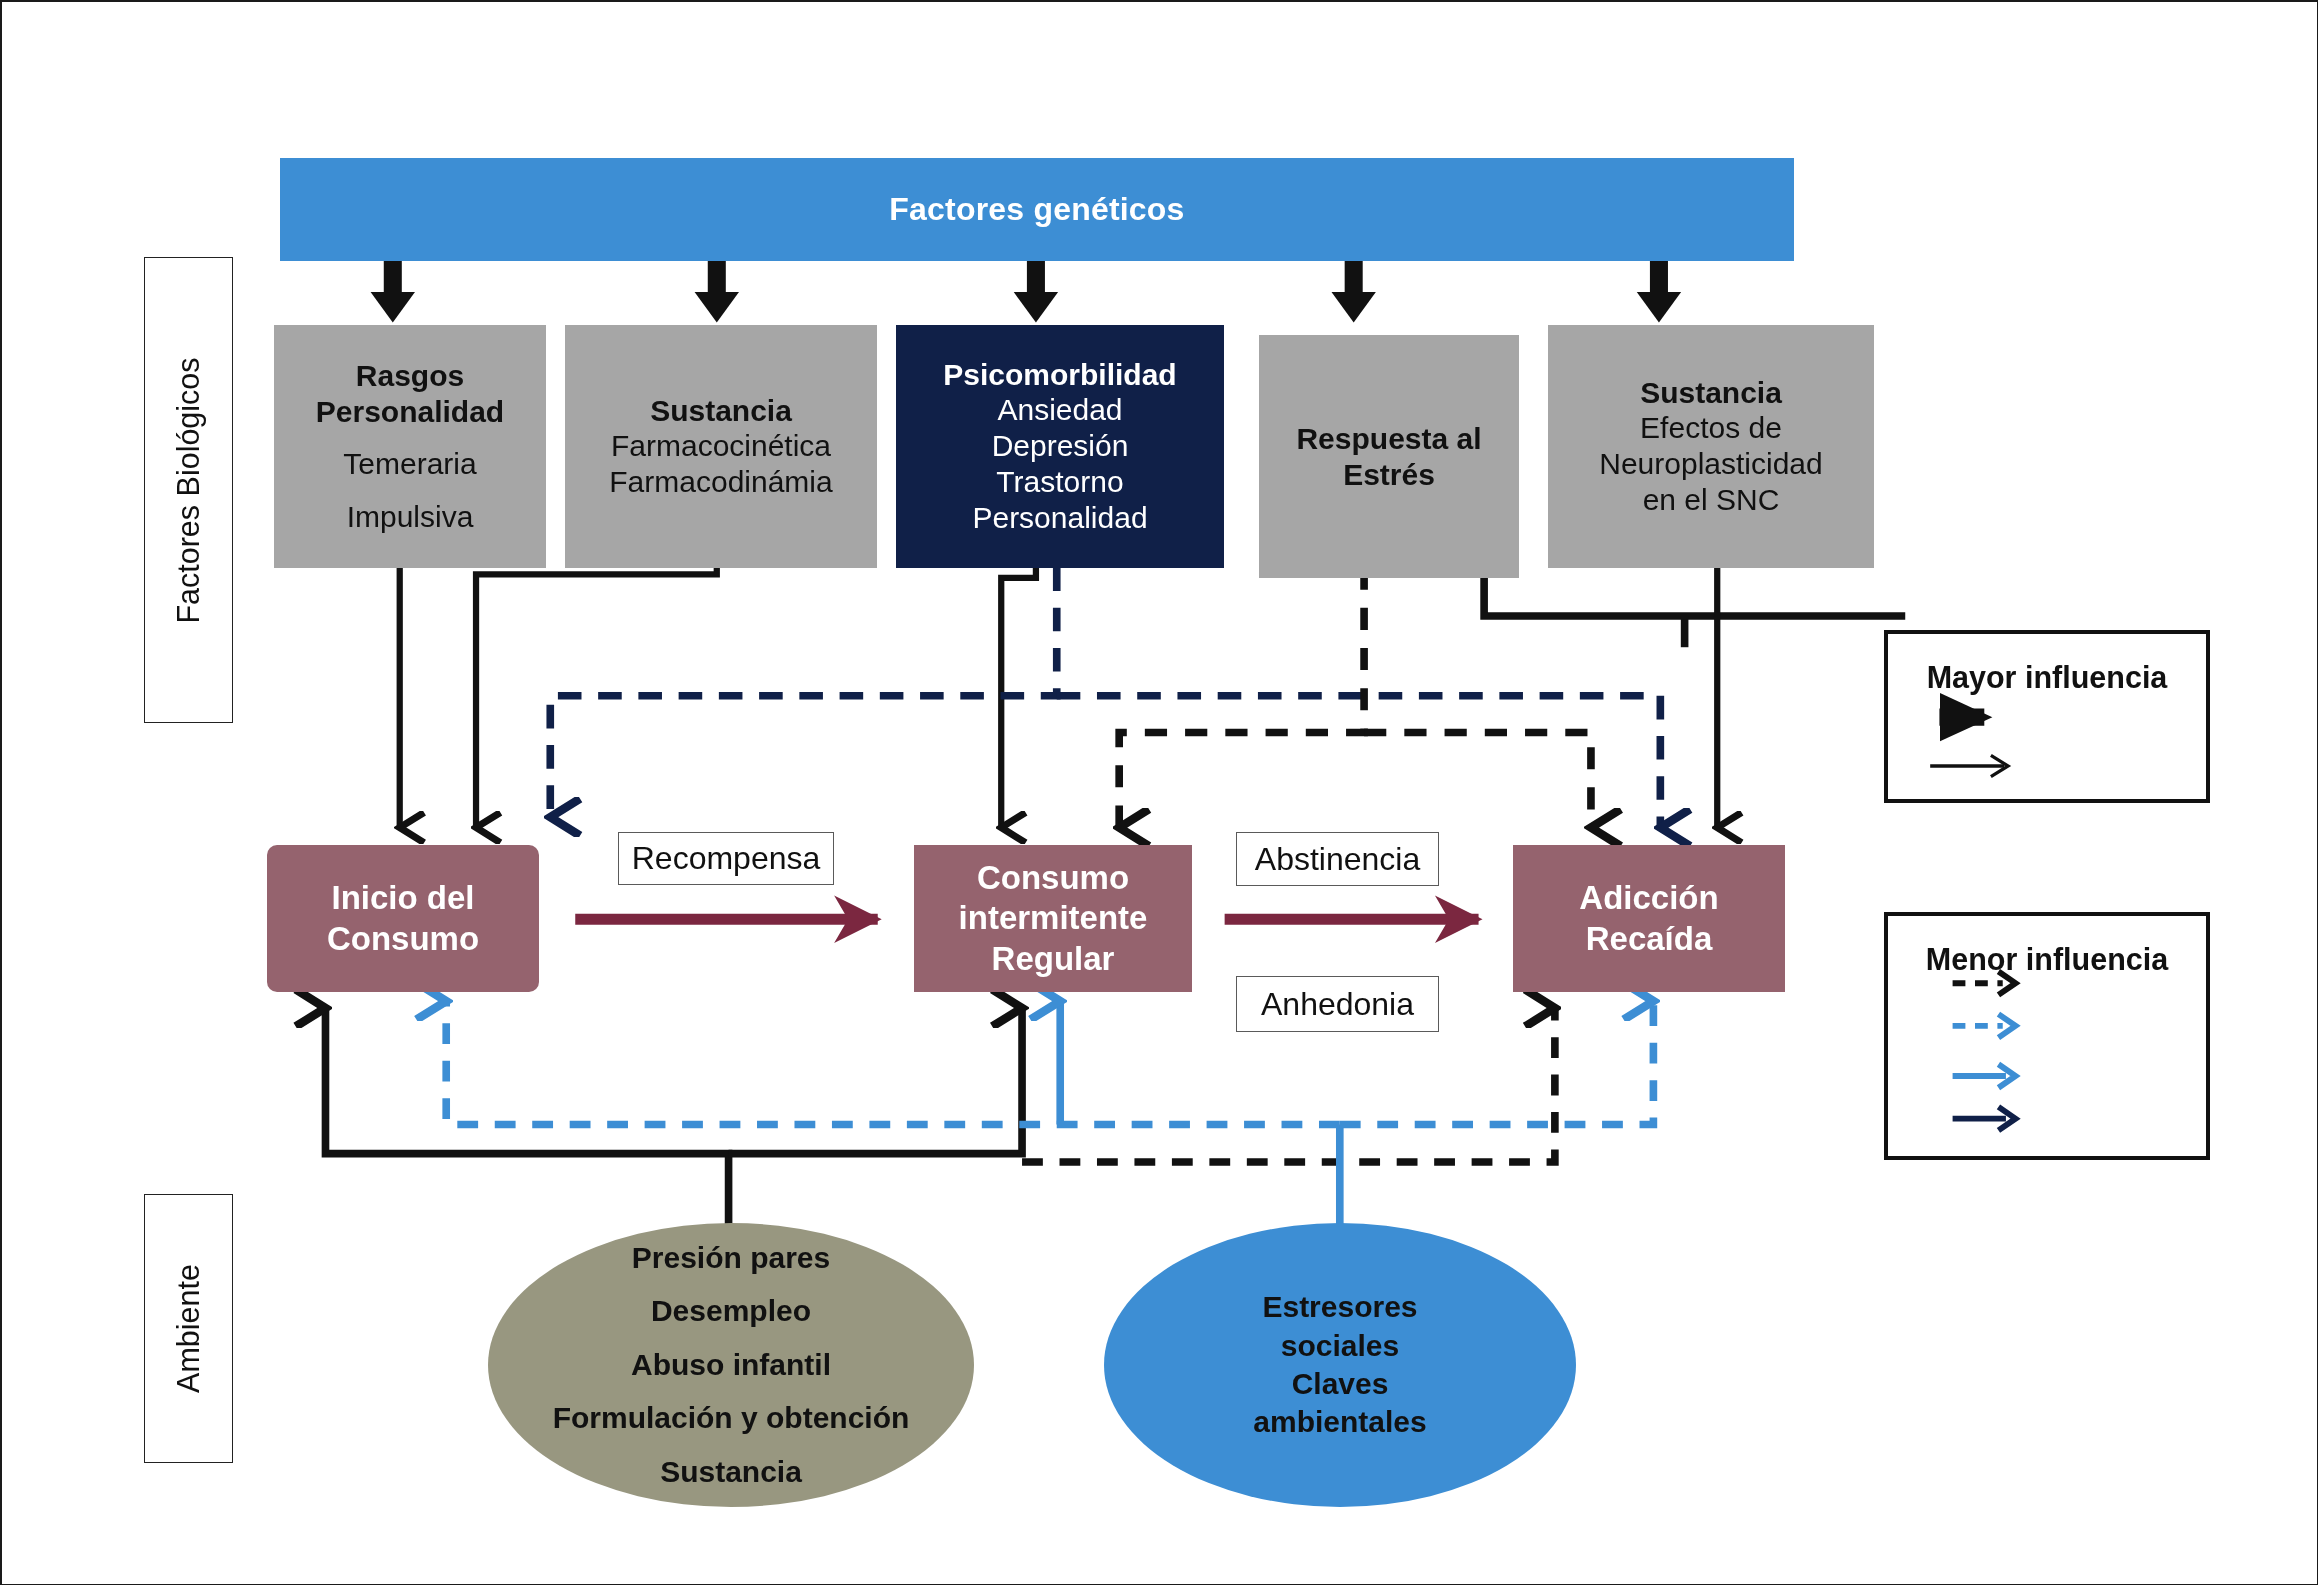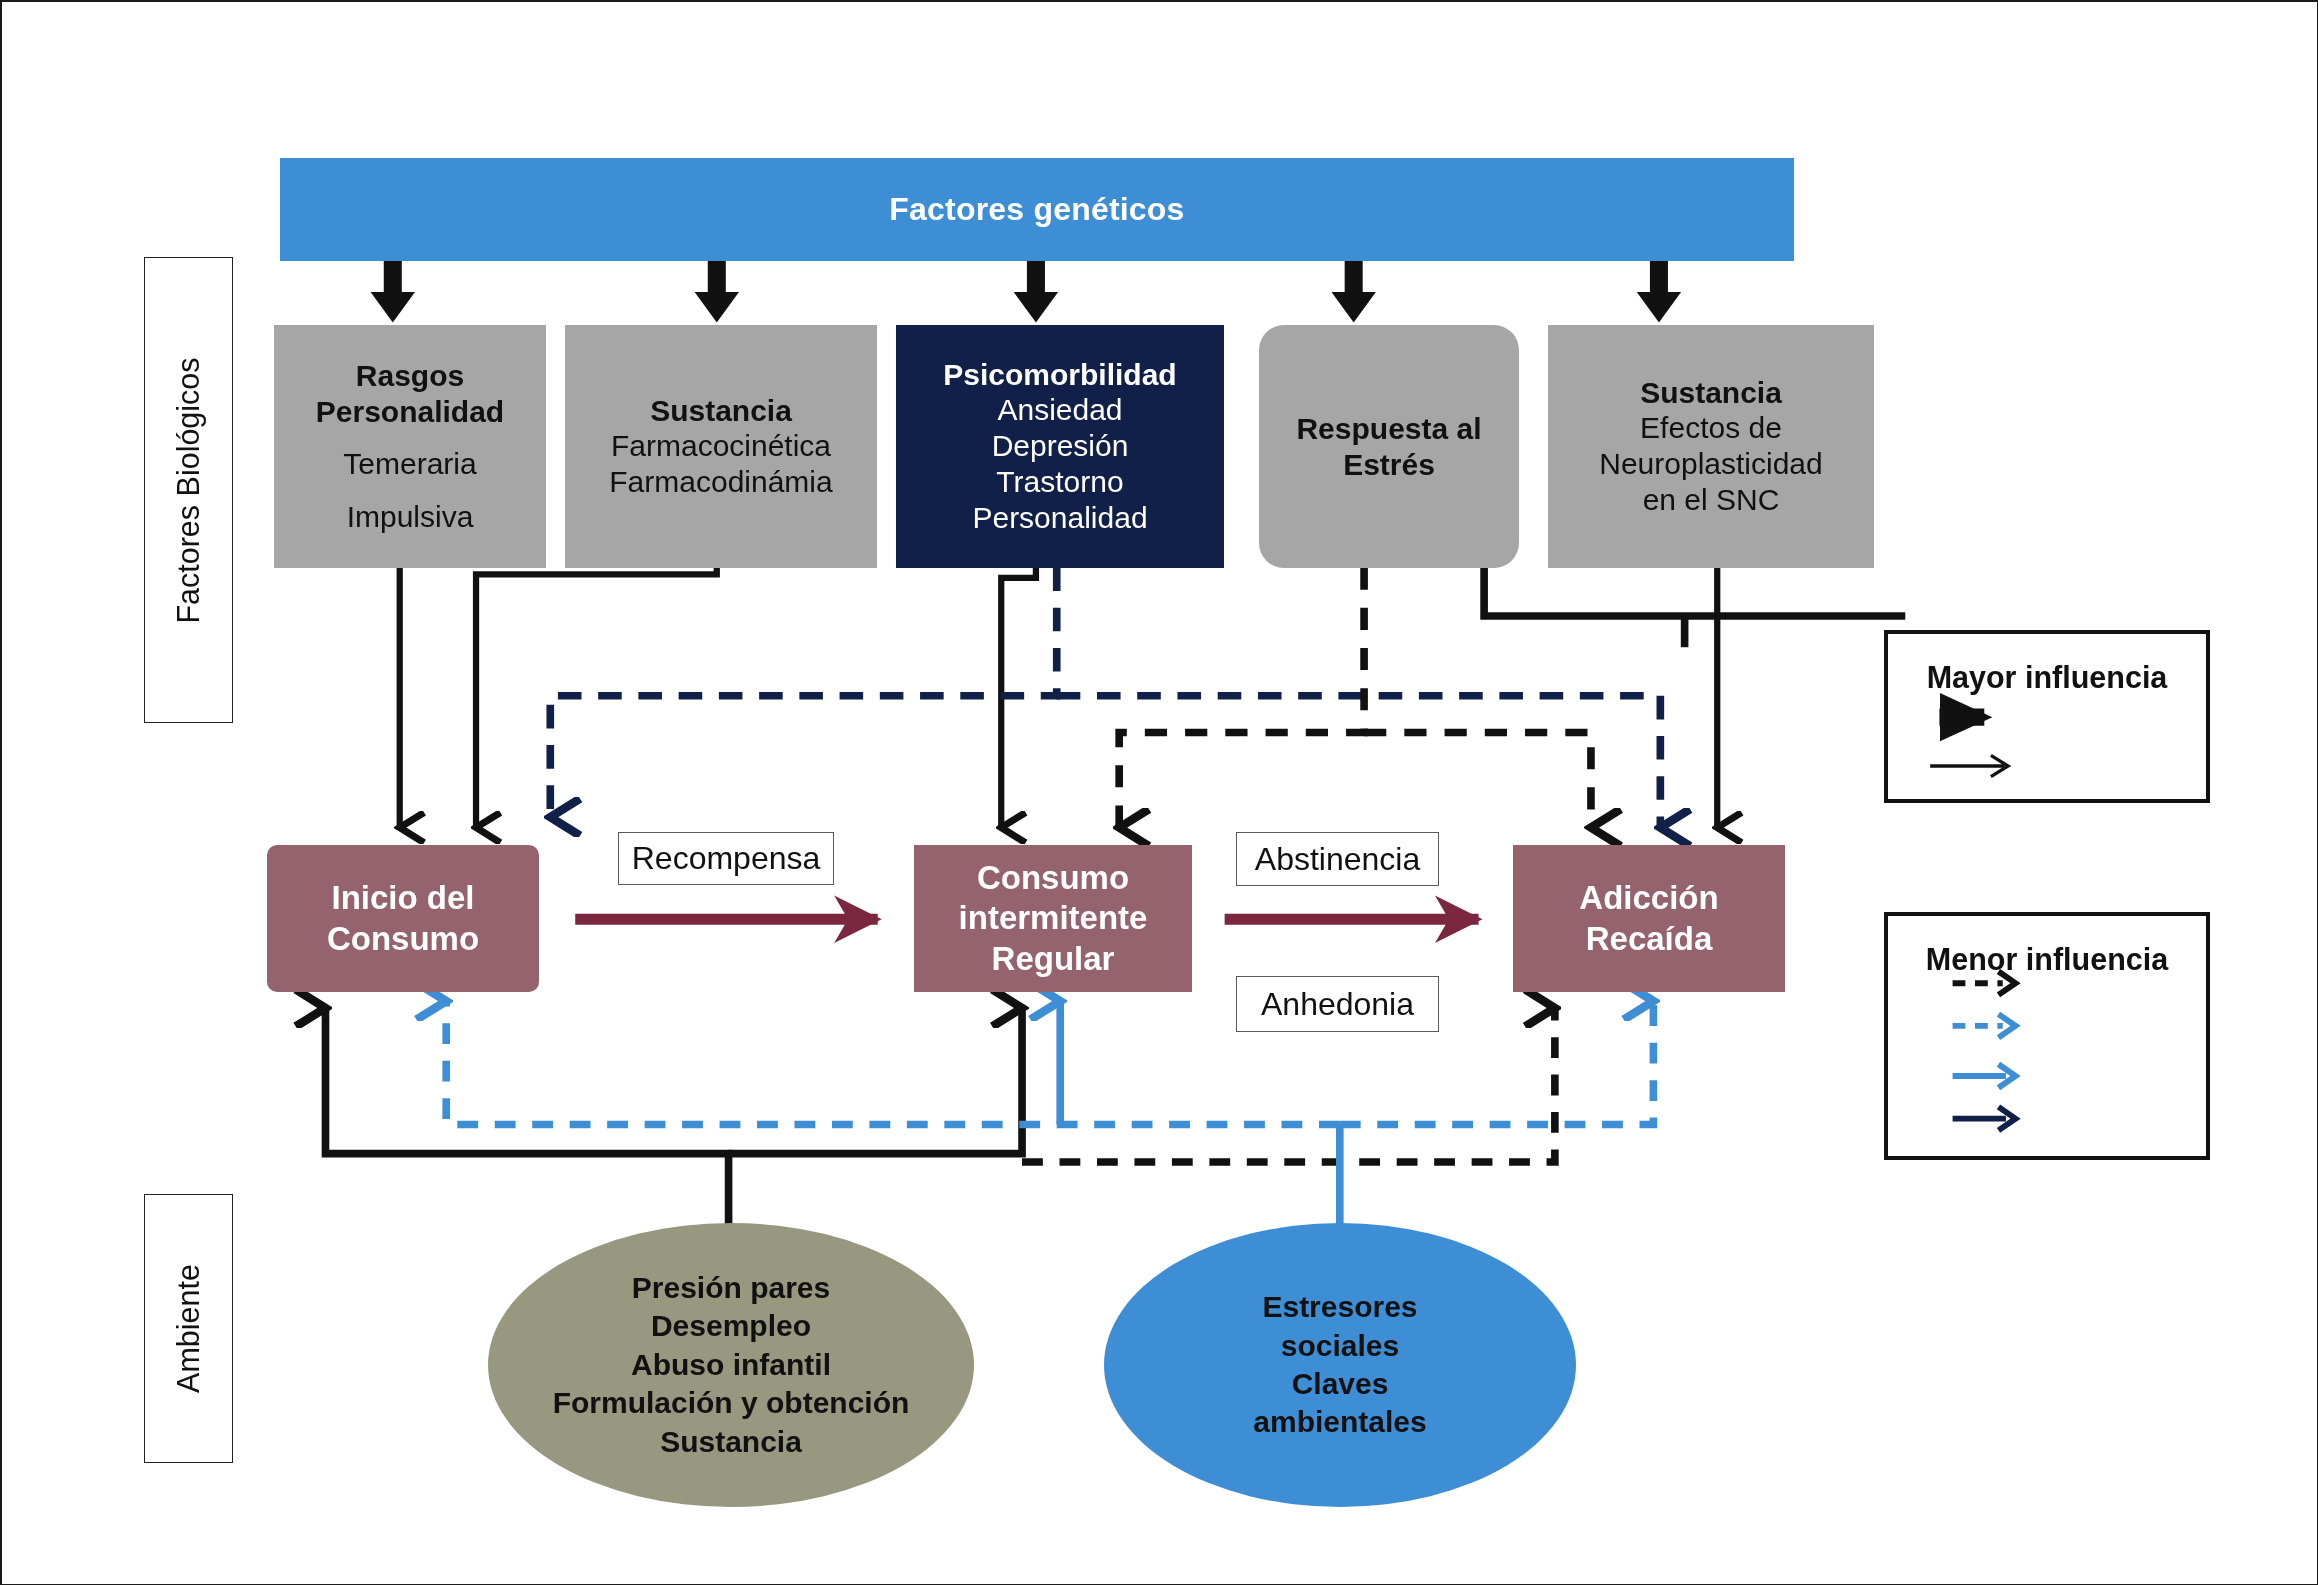--- a/index.html
+++ b/index.html
@@ -18,21 +18,21 @@
   
   .biobox{background:#a6a6a6;}
   .biobox.dark{background:#102048;}
   .biobox .hd{font-size:30px;font-weight:bold;color:#111;line-height:1.18;}
   .biobox .ln{font-size:30px;font-weight:normal;color:#111;line-height:1.20;}
   .biobox.dark .hd,.biobox.dark .ln{color:#ffffff;}
 
   #bio0{left:272px;top:323px;width:272px;height:243px;gap:17px;}
   #bio1{left:563px;top:323px;width:312px;height:243px;}
   #bio2{left:894px;top:323px;width:328px;height:243px;}
-  #bio3{left:1257px;top:323px;width:260px;height:243px;border-radius:25px;}
+  #bio3{left:1257px;top:333px;width:260px;height:243px;}
   #bio4{left:1546px;top:323px;width:326px;height:243px;}
 
   
   .stage{background:#95636e;}
   .stage .t{color:#ffffff;font-size:33px;font-weight:bold;line-height:1.22;}
   #st0{left:265px;top:843px;width:272px;height:147px;border-radius:10px;}
   #st1{left:912px;top:843px;width:278px;height:147px;}
   #st2{left:1511px;top:843px;width:272px;height:147px;}
 
   
@@ -40,21 +40,21 @@
        display:flex;align-items:center;justify-content:center;}
   .tag span{font-size:32px;color:#111;}
   #tagRecompensa{left:616px;top:830px;width:216px;height:53px;}
   #tagAbstinencia{left:1234px;top:830px;width:203px;height:54px;}
   #tagAnhedonia{left:1234px;top:974px;width:203px;height:56px;}
 
   
   .ell{position:absolute;border-radius:50%;display:flex;flex-direction:column;
        align-items:center;justify-content:center;text-align:center;}
   .ell .l{font-size:30px;font-weight:bold;color:#111;line-height:1.28;}
-  #ellEnv{left:486px;top:1221px;width:486px;height:284px;background:#989780;}
+  #ellEnv{left:486px;top:1221px;width:486px;height:284px;background:#989780;gap:15px;}
   #ellStr{left:1102px;top:1221px;width:472px;height:284px;background:#3d8ed4;}
 
   
   .vlab{position:absolute;border:1.4px solid #222;background:#fff;box-sizing:border-box;
         display:flex;align-items:center;justify-content:center;}
   .vlab span{transform:rotate(-90deg);white-space:nowrap;font-size:30.5px;color:#111;}
   #vbio{left:142px;top:255px;width:89px;height:466px;}
   #vamb{left:142px;top:1192px;width:89px;height:269px;}
 
   

